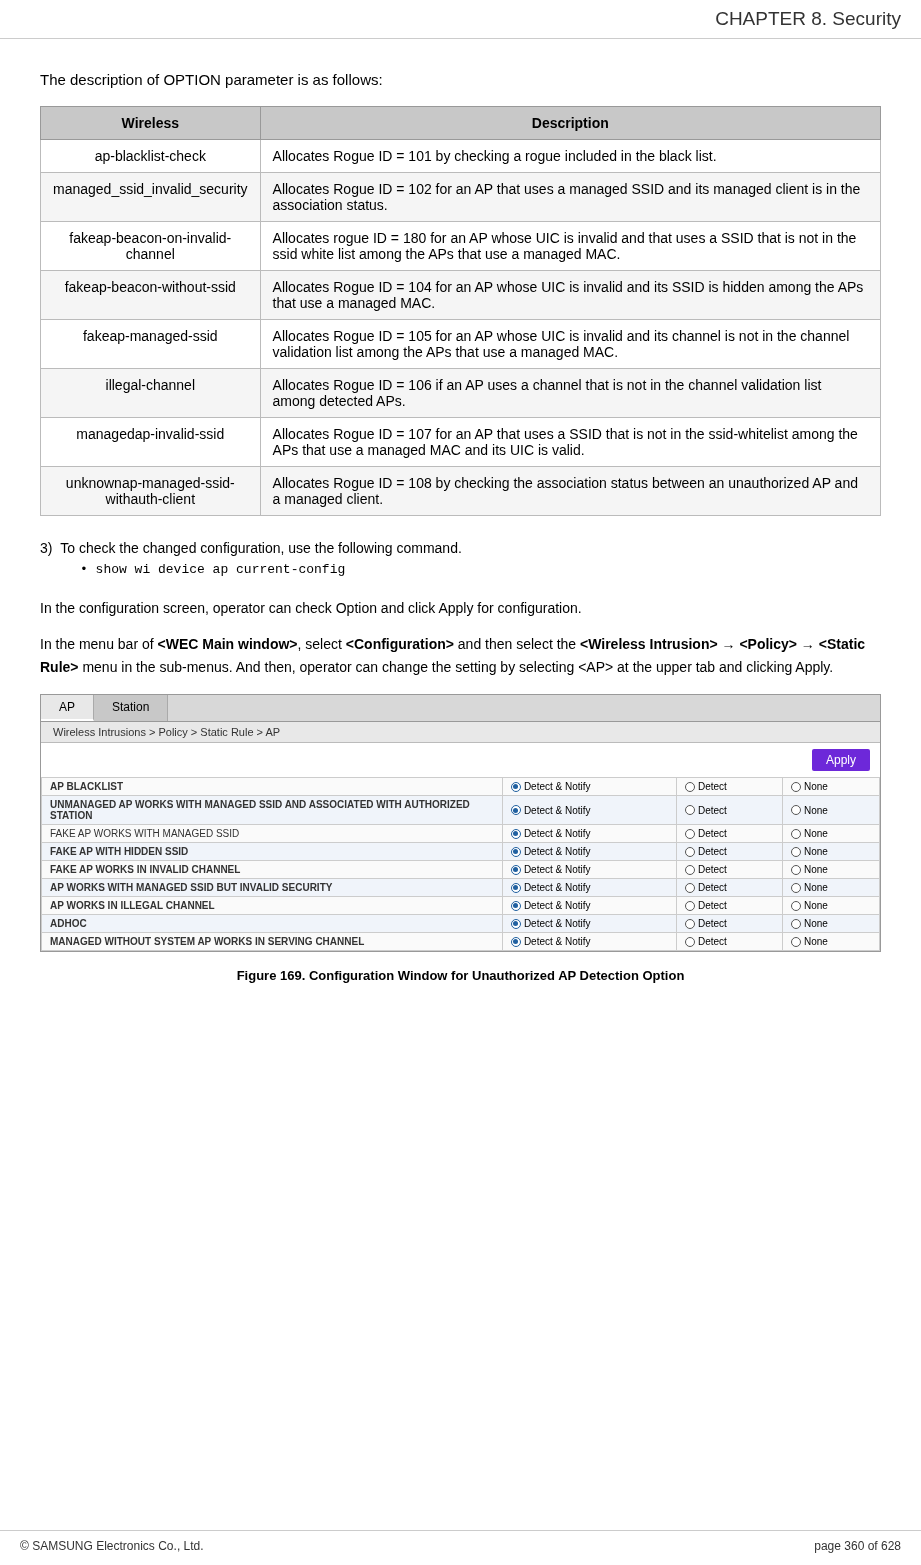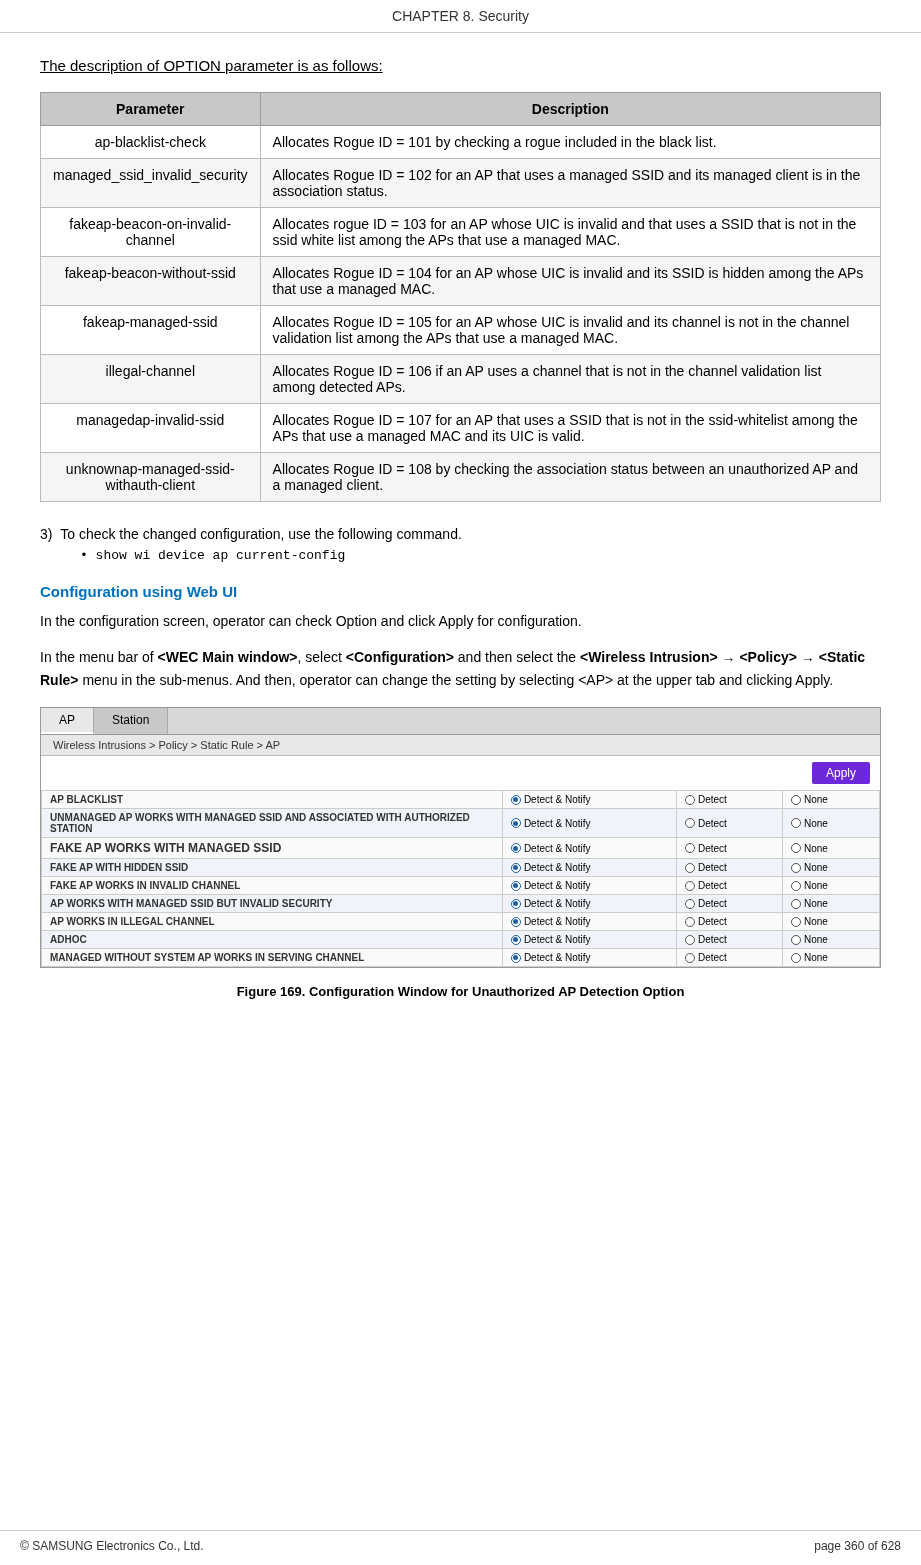--- a/index.html
+++ b/index.html
@@ -7,36 +7,35 @@
       font-family: Arial, sans-serif;
       font-size: 14px;
       background: #fff;
       color: #000;
       width: 921px;
       min-height: 1565px;
       position: relative;
     }
 
     .page-header {
-      text-align: center;
+      text-align: right;
       padding: 8px 20px;
-      font-size: 14px;
+      font-size: 19px;
       color: #333;
       border-bottom: 1px solid #ccc;
     }
 
     .page-content {
       padding: 20px 40px 40px 40px;
     }
 
     .intro-text {
       font-size: 15px;
       margin-bottom: 18px;
-      margin-top: 4px;
-      text-decoration: underline;
+      margin-top: 12px;
     }
 
     
     .param-table {
       width: 100%;
       border-collapse: collapse;
       margin-bottom: 24px;
     }
 
     .param-table th {
@@ -198,36 +197,36 @@
   <span>CHAPTER 8. Security</span>
 </div>
 
 <div class="page-content">
 
   <p class="intro-text">The description of OPTION parameter is as follows:</p>
 
   <table class="param-table">
     <thead>
       <tr>
-        <th>Parameter</th>
+        <th>Wireless</th>
         <th>Description</th>
       </tr>
     </thead>
     <tbody id="param-table-body">
     <tr>
           <td>ap-blacklist-check</td>
           <td>Allocates Rogue ID = 101 by checking a rogue included in the black list.</td>
         </tr>
         <tr>
           <td>managed_ssid_invalid_security</td>
           <td>Allocates Rogue ID = 102 for an AP that uses a managed SSID and its managed client is in the association status.</td>
         </tr>
         <tr>
           <td>fakeap-beacon-on-invalid-channel</td>
-          <td>Allocates rogue ID = 103 for an AP whose UIC is invalid and that uses a SSID that is not in the ssid white list among the APs that use a managed MAC.</td>
+          <td>Allocates rogue ID = 180 for an AP whose UIC is invalid and that uses a SSID that is not in the ssid white list among the APs that use a managed MAC.</td>
         </tr>
         <tr>
           <td>fakeap-beacon-without-ssid</td>
           <td>Allocates Rogue ID = 104 for an AP whose UIC is invalid and its SSID is hidden among the APs that use a managed MAC.</td>
         </tr>
         <tr>
           <td>fakeap-managed-ssid</td>
           <td>Allocates Rogue ID = 105 for an AP whose UIC is invalid and its channel is not in the channel validation list among the APs that use a managed MAC.</td>
         </tr>
         <tr>
@@ -245,21 +244,20 @@
       </tbody>
   </table>
 
   <div class="step-section">
     <p class="step-text">
       <span>3)</span>&nbsp;&nbsp;<span>To check the changed configuration, use the following command.</span>
     </p>
     <p class="bullet-item">• show wi device ap current-config</p>
   </div>
 
-  <p class="section-title">Configuration using Web UI</p>
   <p class="body-text">In the configuration screen, operator can check Option and click Apply for configuration.</p>
   <p class="body-text">
     In the menu bar of <strong>&lt;WEC Main window&gt;</strong>, select <strong>&lt;Configuration&gt;</strong> and then select the
     <strong>&lt;Wireless Intrusion&gt; → &lt;Policy&gt; → &lt;Static Rule&gt;</strong> menu in the sub-menus. And then,
     operator can change the setting by selecting &lt;AP&gt; at the upper tab and clicking Apply.
   </p>
 
   <div class="ui-screenshot">
 
     <div class="ui-tab-bar">
@@ -297,21 +295,21 @@
                 </span> Detect &amp; Notify</label>
             </td>
             <td>
               <label style="display: flex; align-items: center; gap: 3px; font-size: 10px; cursor: pointer;"><span style="width: 10px; height: 10px; border: 1.5px solid rgb(85, 85, 85); border-radius: 50%; display: inline-block; background: rgb(255, 255, 255);"></span> Detect</label>
             </td>
             <td>
               <label style="display: flex; align-items: center; gap: 3px; font-size: 10px; cursor: pointer;"><span style="width: 10px; height: 10px; border: 1.5px solid rgb(85, 85, 85); border-radius: 50%; display: inline-block; background: rgb(255, 255, 255);"></span> None</label>
             </td>
           </tr>
           <tr>
-            <td style="font-size: 12px; font-weight: bold; color: rgb(51, 51, 51); width: 55%;">FAKE AP WORKS WITH MANAGED SSID</td>
+            <td style="font-size: 10px; font-weight: normal; color: rgb(51, 51, 51); width: 55%;">FAKE AP WORKS WITH MANAGED SSID</td>
             <td>
               <label style="display: flex; align-items: center; gap: 3px; font-size: 10px; cursor: pointer;"><span style="width: 10px; height: 10px; border: 1.5px solid rgb(32, 96, 160); border-radius: 50%; display: inline-flex; align-items: center; justify-content: center; background: rgb(255, 255, 255);">
                   <span style="width: 5px; height: 5px; border-radius: 50%; background: rgb(32, 96, 160);"></span>
                 </span> Detect &amp; Notify</label>
             </td>
             <td>
               <label style="display: flex; align-items: center; gap: 3px; font-size: 10px; cursor: pointer;"><span style="width: 10px; height: 10px; border: 1.5px solid rgb(85, 85, 85); border-radius: 50%; display: inline-block; background: rgb(255, 255, 255);"></span> Detect</label>
             </td>
             <td>
               <label style="display: flex; align-items: center; gap: 3px; font-size: 10px; cursor: pointer;"><span style="width: 10px; height: 10px; border: 1.5px solid rgb(85, 85, 85); border-radius: 50%; display: inline-block; background: rgb(255, 255, 255);"></span> None</label>

